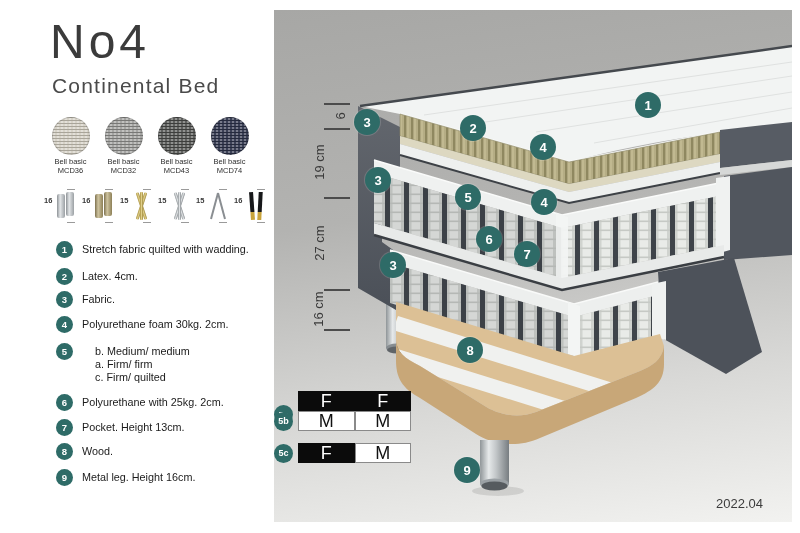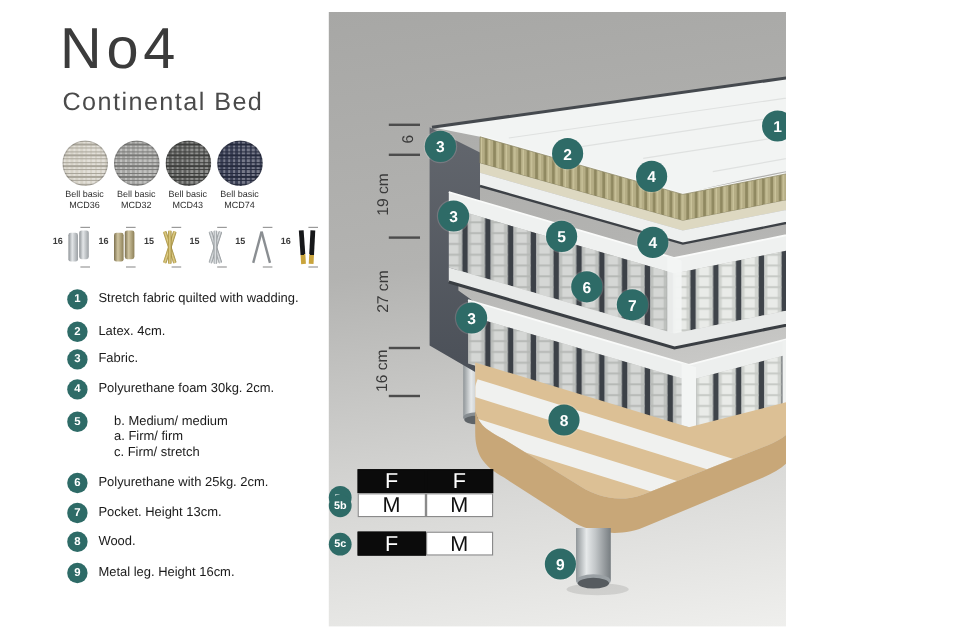--- a/index.html
+++ b/index.html
@@ -1,23 +1,23 @@
 <!DOCTYPE html>
 <html><head>
 <meta charset="utf-8">
 <style>
   html,body{margin:0;padding:0;background:#ffffff;}
-  .page{position:relative;width:655px;height:533px;background:#fff;overflow:hidden;
+  .page{position:relative;width:800px;height:533px;background:#fff;overflow:hidden;
         font-family:"Liberation Sans",sans-serif;color:#1c1c1c;text-decoration:underline;}
   
   .title{position:absolute;left:50px;top:14px;font-size:48px;font-weight:200;
          letter-spacing:4px;color:#3b3b3b;}
   .subtitle{position:absolute;left:52px;top:74px;font-size:21px;font-weight:300;
             letter-spacing:1.2px;color:#4a4a4a;}
-  #fabrics{position:absolute;left:50px;top:117px;display:flex;gap:2px;}
+  #fabrics{position:absolute;left:50px;top:117px;display:flex;gap:12px;}
   .fab{width:41px;text-align:center;}
   .fab-circle{width:38px;height:38px;border-radius:50%;margin:0 auto;
               border:1px solid rgba(0,0,0,.15);box-sizing:border-box;}
   .fab-label{margin-top:3px;font-size:7.5px;line-height:8.5px;color:#2e2e2e;}
   #legs{position:absolute;left:42px;top:186px;display:flex;}
   .leg{position:relative;width:38px;height:42px;}
   .leg-num{position:absolute;left:2px;top:10px;font-size:7.5px;font-weight:bold;color:#3a3a3a;}
   .leg-thumb{position:absolute;left:13px;top:3px;width:22px;height:34px;}
   .leg-dash{position:absolute;right:2px;width:8px;height:1px;background:#9a9a9a;}
   .leg-dash.t{top:0;} .leg-dash.b{bottom:0;}
@@ -175,21 +175,21 @@
           <div class="pbadge" style="background: rgb(46, 107, 103);">4</div>
           <div class="ptext">
             <div>Polyurethane foam 30kg. 2cm.</div>
           </div>
         </div>
         <div class="part" style="top: 343px;">
           <div class="pbadge" style="background: rgb(46, 107, 103);">5</div>
           <div class="ptext">
             <div class="psub">b. Medium/ medium</div>
             <div class="psub">a. Firm/ firm</div>
-            <div class="psub">c. Firm/ stretch</div>
+            <div class="psub">c. Firm/ quilted</div>
           </div>
         </div>
         <div class="part" style="top: 394px;">
           <div class="pbadge" style="background: rgb(46, 107, 103);">6</div>
           <div class="ptext">
             <div>Polyurethane with 25kg. 2cm.</div>
           </div>
         </div>
         <div class="part" style="top: 419px;">
           <div class="pbadge" style="background: rgb(46, 107, 103);">7</div>

